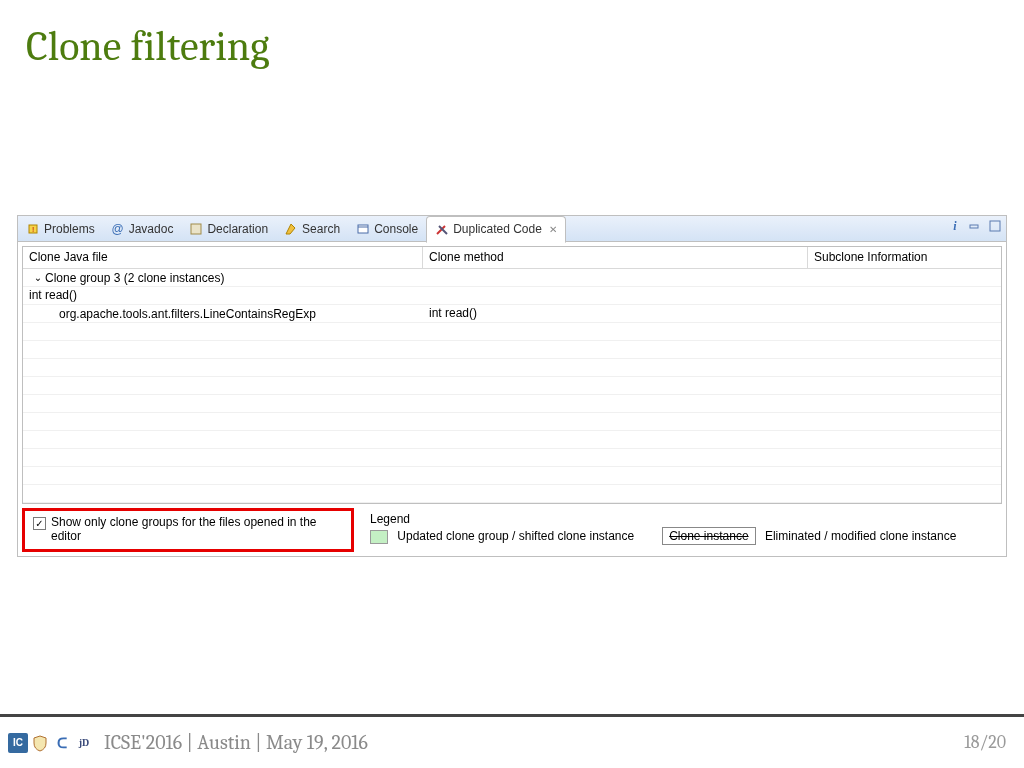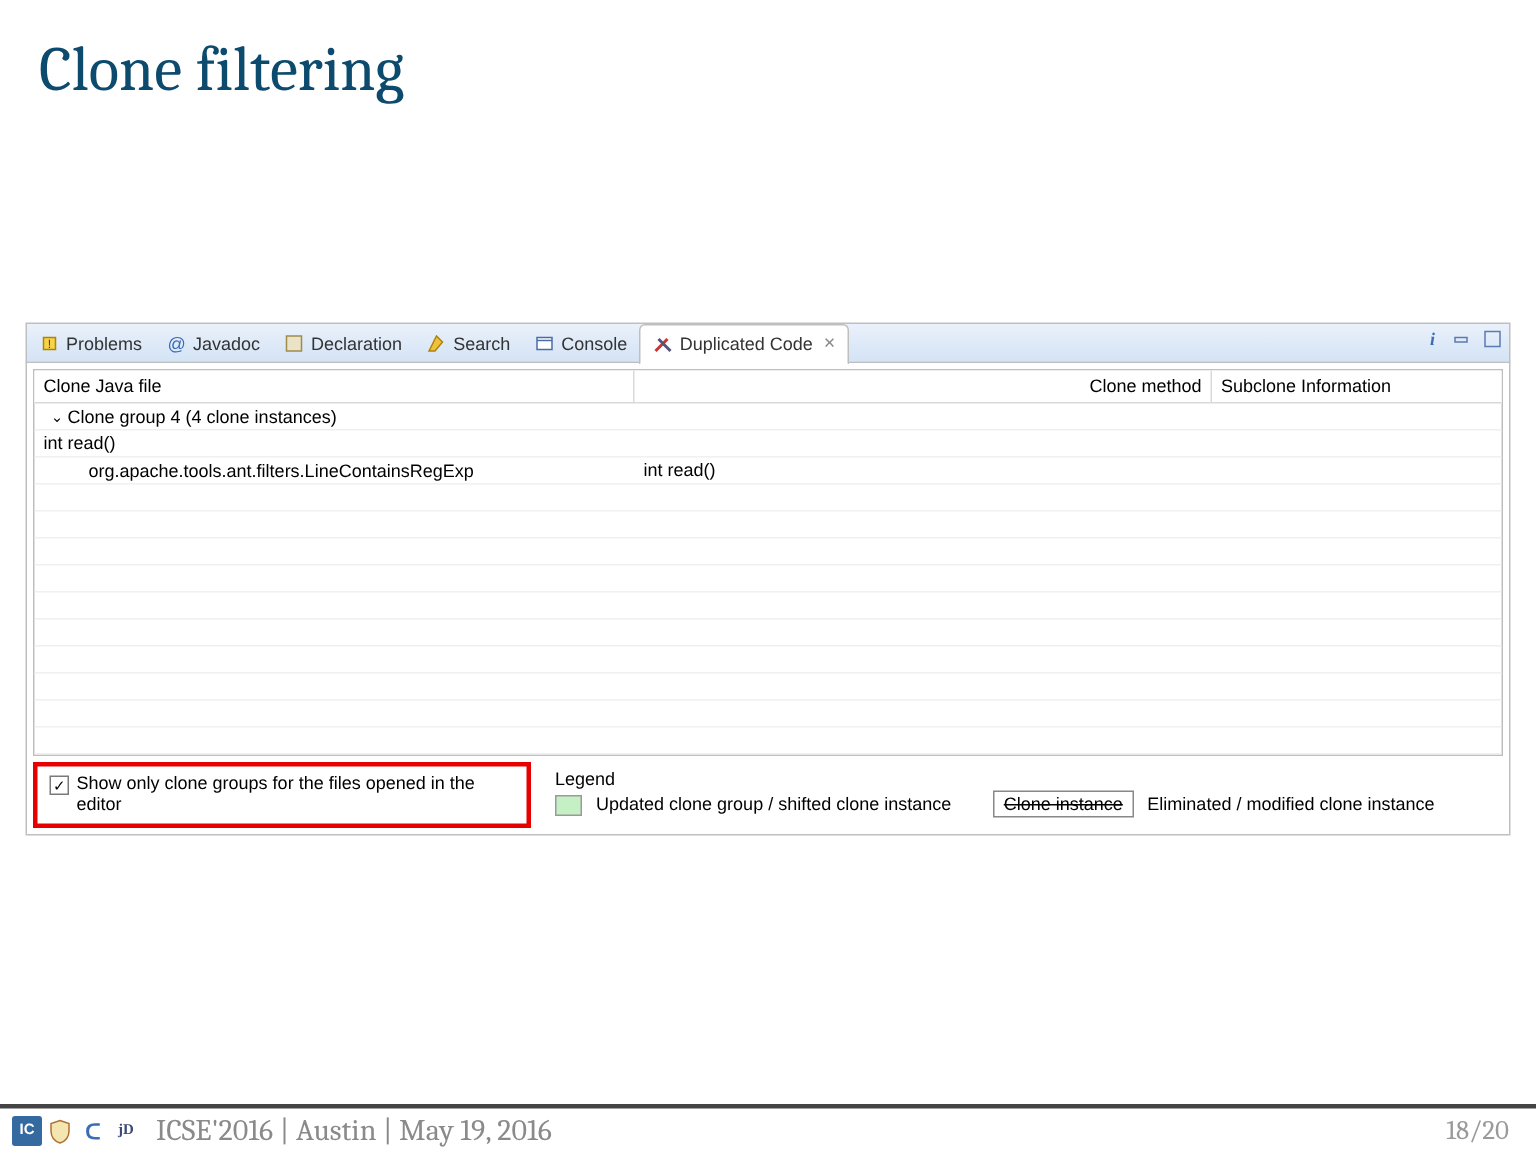--- a/index.html
+++ b/index.html
@@ -1,18 +1,18 @@
 <!DOCTYPE html>
 <html><head>
 <meta charset="utf-8">
 <style>
   * { box-sizing: border-box; margin: 0; padding: 0; }
   html, body { width: 1024px; height: 768px; background: #fff; font-family: "Segoe UI", Tahoma, sans-serif; overflow: hidden; }
   .slide { width: 1024px; height: 768px; position: relative; }
-  .title { font-family: Cambria, Georgia, serif; font-size: 42px; font-weight: 400; padding: 22px 0 0 26px; color: #0c4a6e; }
+  .title { font-family: Cambria, Georgia, serif; font-size: 42px; font-weight: 400; padding: 22px 0 0 26px; color: #4d7c0f; }
   .panel {
     position: absolute; left: 17px; top: 215px; width: 990px;
     border: 1px solid #bfbfbf; background: #fff;
   }
   .tabbar {
     display: flex; align-items: center; height: 26px;
     background: linear-gradient(#eaf1fb, #d4e3f5);
     border-bottom: 1px solid #bfbfbf; position: relative;
   }
   .tab {
@@ -26,21 +26,21 @@
   .tab .icon { width: 14px; height: 14px; display: inline-flex; align-items: center; justify-content: center; }
   .tabbar-right { position: absolute; right: 4px; top: 3px; display: flex; gap: 6px; align-items: center; }
   .mini { width: 14px; height: 14px; color: #5a7bb0; font-size: 12px; display: flex; align-items: center; justify-content: center; cursor: pointer; }
   .grid-wrap { border: 1px solid #bfbfbf; margin: 4px; }
   .grid-header {
     display: flex; height: 22px; background: #fff; border-bottom: 1px solid #d9d9d9;
     font-size: 12px; color: #000;
   }
   .grid-header .col { border-right: 1px solid #d9d9d9; padding: 3px 6px; }
   .col-file { width: 400px; }
-  .col-method { width: 385px; text-align: right; }
+  .col-method { width: 385px; }
   .col-sub { flex: 1; border-right: none !important; }
   .grid-body { }
   .row { display: flex; height: 18px; font-size: 12px; border-bottom: 1px solid #f0f0f0; }
   .row .cell { padding: 1px 6px; }
   .row .cell-file { width: 400px; display: flex; align-items: center; }
   .row .cell-method { width: 385px; }
   .row .cell-sub { flex: 1; }
   .chev { display: inline-block; width: 10px; text-align: center; font-size: 10px; margin-right: 2px; }
   .indent1 { padding-left: 36px !important; }
   .hl-red { border: 2px solid #e60000; display: inline-block; padding: 0 3px; margin-top: -1px; line-height: 15px; }
@@ -51,21 +51,21 @@
     border: 3px solid #e60000; padding: 4px 8px 6px 8px; width: 332px;
   }
   .legend-box { flex: 1; padding: 4px 8px 6px 8px; }
   .fs-title { font-size: 12px; margin-bottom: 3px; }
   .chk-row { display: flex; align-items: flex-start; gap: 5px; }
   .chk { width: 13px; height: 13px; border: 1px solid #7a7a7a; background: #fff; display: flex; align-items: center; justify-content: center; font-size: 10px; margin-top: 2px; flex-shrink: 0; }
   .swatch { display: inline-block; width: 18px; height: 14px; background: #c4f0c4; border: 1px solid #9a9a9a; vertical-align: middle; margin-right: 6px; }
   .legend-inline { display: flex; align-items: center; gap: 28px; margin-top: 3px; }
   .box-strike { border: 1px solid #888; padding: 1px 6px; text-decoration: line-through; }
   .footer {
-    position: absolute; left: 0; bottom: 0; width: 100%; height: 32px;
+    position: absolute; left: 0; bottom: 0; width: 100%; height: 54px;
     border-top: 3px solid #444; display: flex; align-items: center;
     padding: 0 18px 0 8px; background: #fff;
   }
   .footer-icons { display: flex; gap: 2px; align-items: center; }
   .ficon { width: 20px; height: 20px; border-radius: 2px; display: flex; align-items: center; justify-content: center; font-size: 10px; font-weight: bold; }
   .footer-text { font-family: Cambria, Georgia, serif; color: #8a8a8a; font-size: 20px; margin-left: 10px; }
   .pagenum { margin-left: auto; font-family: Cambria, Georgia, serif; color: #9a9a9a; font-size: 18px; }
   .close-x { font-size: 10px; color: #888; margin-left: 3px; }
 </style>
 </head>
@@ -142,21 +142,21 @@
     <div class="grid-wrap">
       <div class="grid-header">
         <div class="col col-file">Clone Java file</div>
         <div class="col col-method">Clone method</div>
         <div class="col col-sub">Subclone Information</div>
       </div>
       <div class="grid-body">
         <div class="row">
           <div class="cell cell-file" style="padding-left:10px;">
             <span class="chev">⌄</span>
-            <span>Clone group 4 (4 clone instances)</span>
+            <span>Clone group 3 (2 clone instances)</span>
           </div>
           <div class="cell cell-method"></div>
           <div class="cell cell-sub"></div>
         </div>
         <div class="row">
           <div class="cell cell-method">int read()</div>
           <div class="cell cell-sub"></div>
         </div>
         <div class="row">
           <div class="cell cell-file indent1">org.apache.tools.ant.filters.LineContainsRegExp</div>

